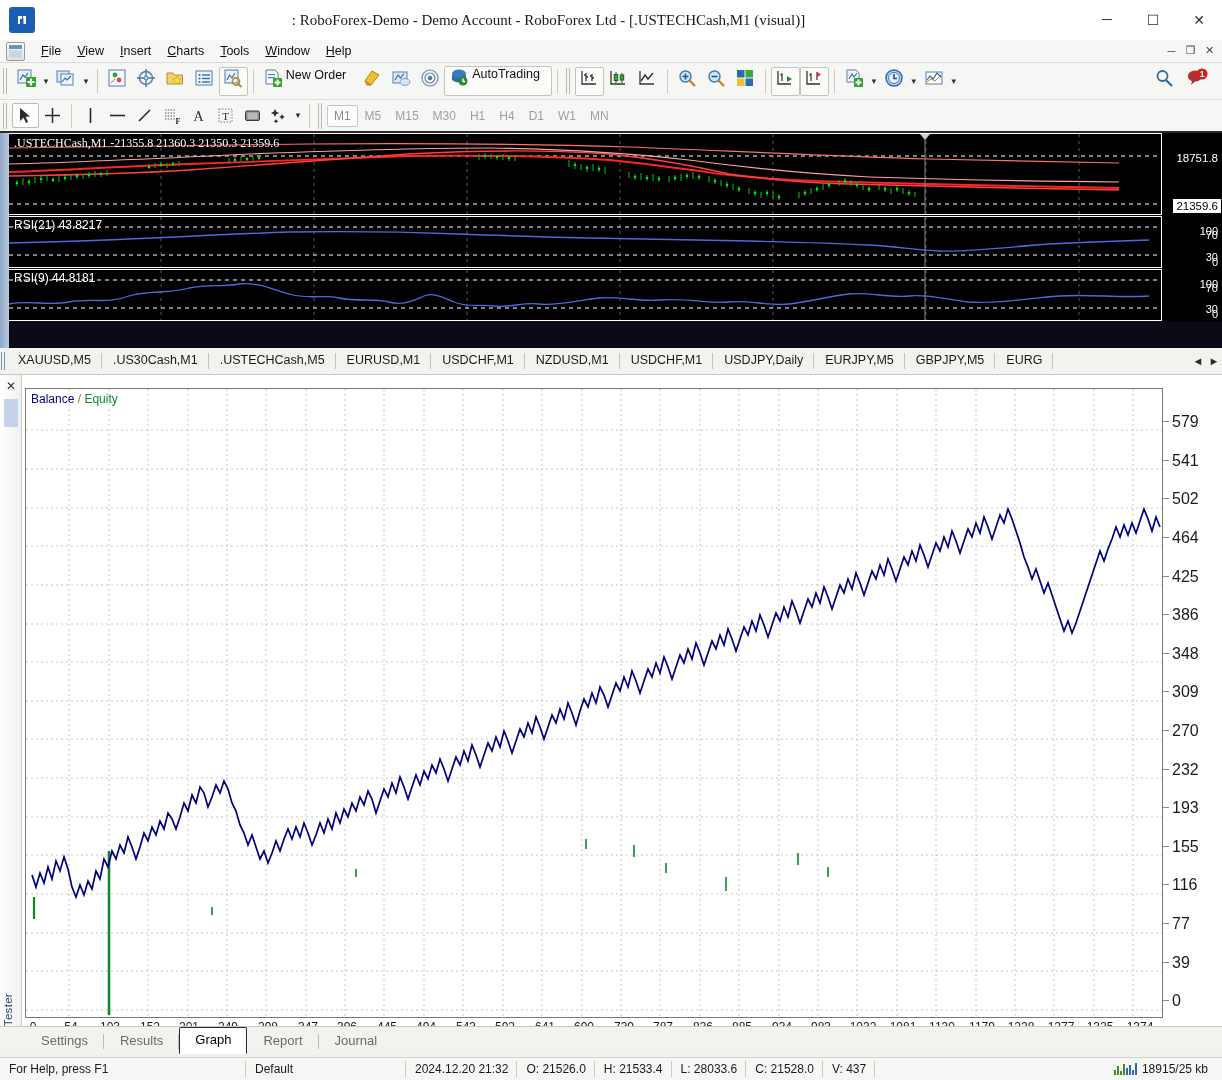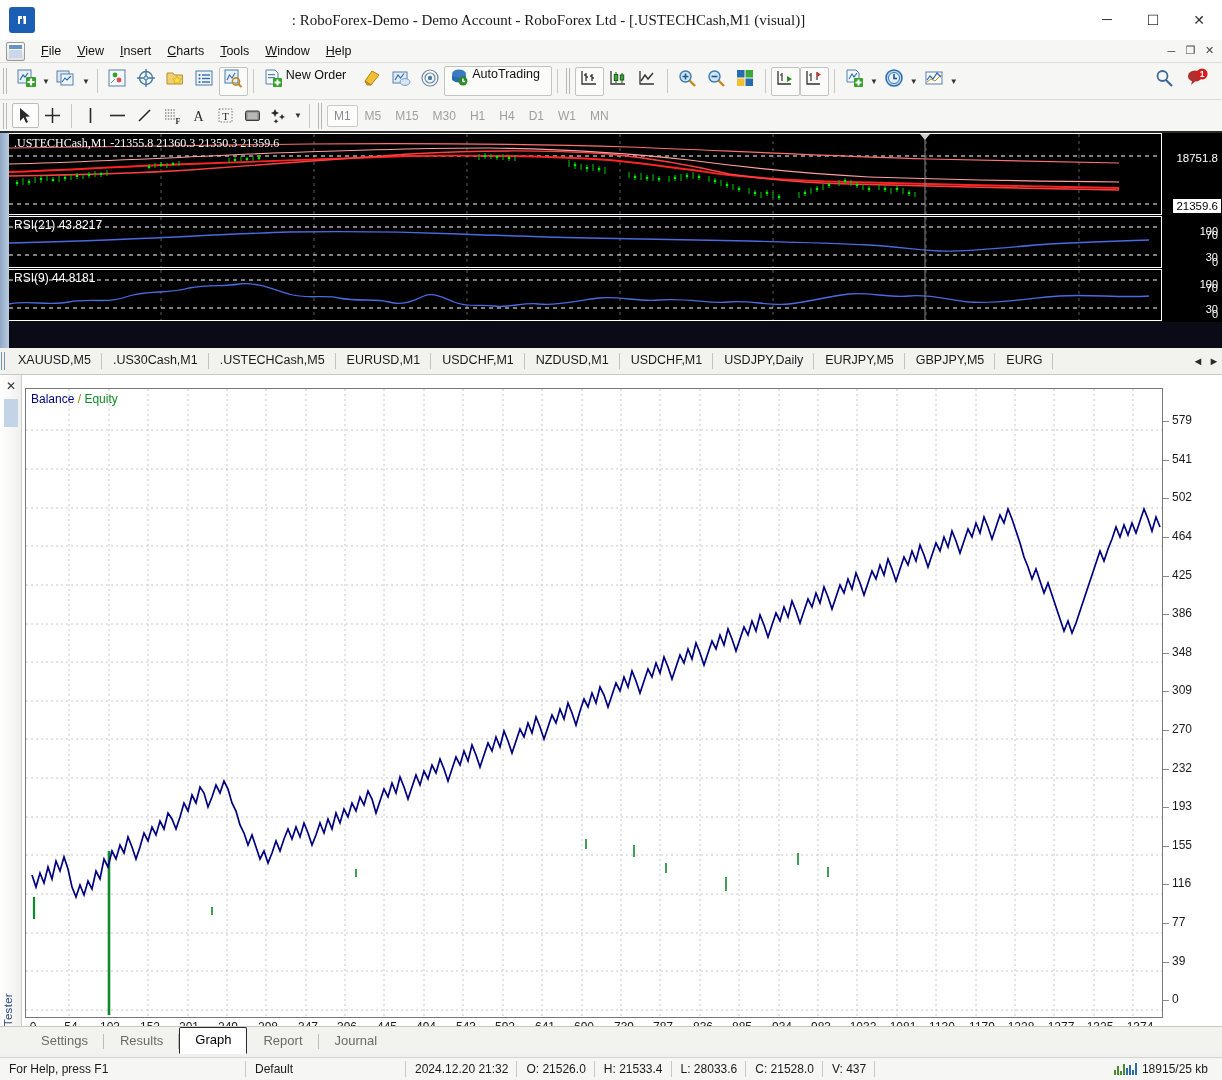--- a/index.html
+++ b/index.html
@@ -164,21 +164,21 @@
   .tester-thumb { position:absolute; left:4px; top:24px; width:14px; height:28px; background:#c4d4e8; }
   .graphbox {
     position:absolute; left:25px; top:13px; width:1138px; height:630px;
     background:#ffffff; border:1px solid #787874;
   }
   .legend { position:absolute; left:5px; top:3px; font-size:12px;text-align:right; }
   .legend .bal { color:#000080; }
   .legend .sl { color:#8a8a00; }
   .legend .eq { color:#0f8a2a; }
   .yscale { position:absolute; left:1163px; top:13px; width:59px; height:630px; }
-  .ylab { position:absolute; left:9px; font-size:12px; color:#1a1a1a; }
+  .ylab { position:absolute; left:9px; font-size:16px; color:#1a1a1a; }
   .ytick { position:absolute; left:0px; width:6px; height:1px; background:#8a8a86; }
   .xscale { position:absolute; left:25px; top:645px; width:1197px; height:18px; }
   .xlab { position:absolute; top:0; font-size:12px; color:#1a1a1a; transform:translateX(-50%);
     white-space:nowrap; }
 
   
   .bottabs {
     position:absolute; left:0; top:1026px; width:1222px; height:28px;
     background:#f2f2ef; border-top:1px solid #c8c8c2;
     display:flex; align-items:flex-end;

